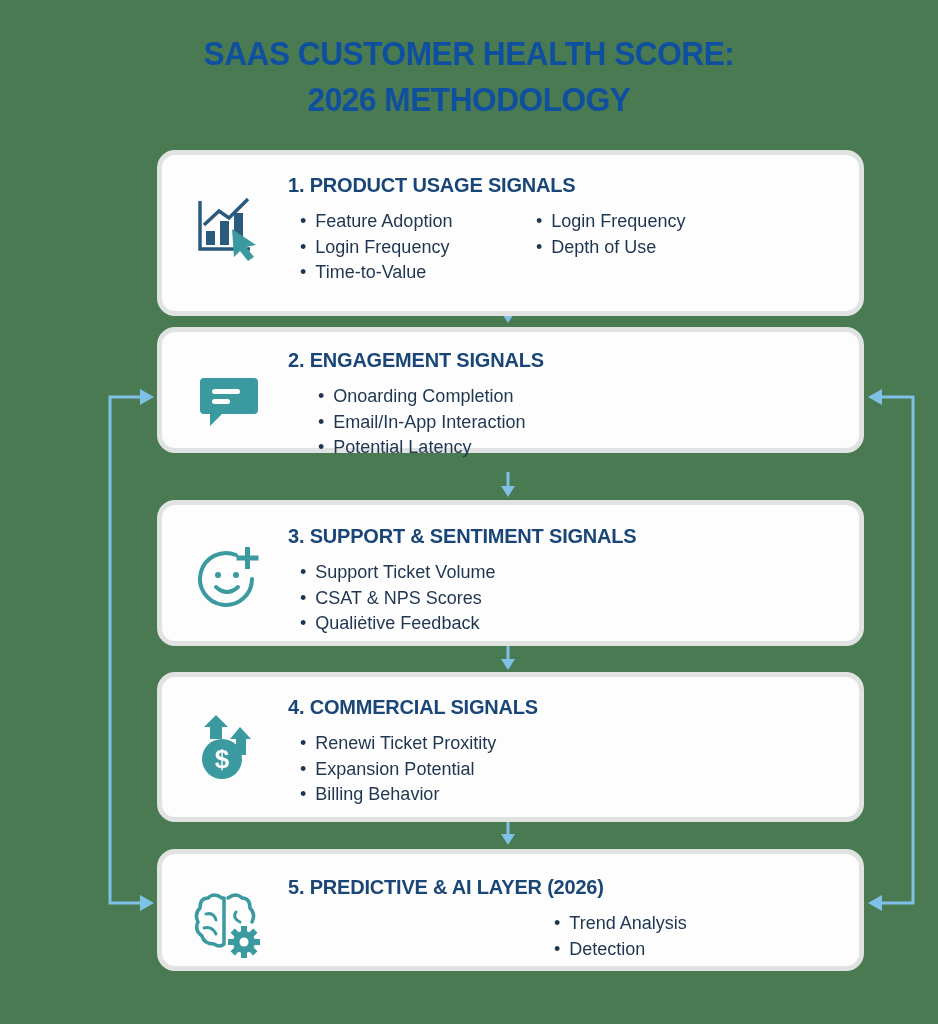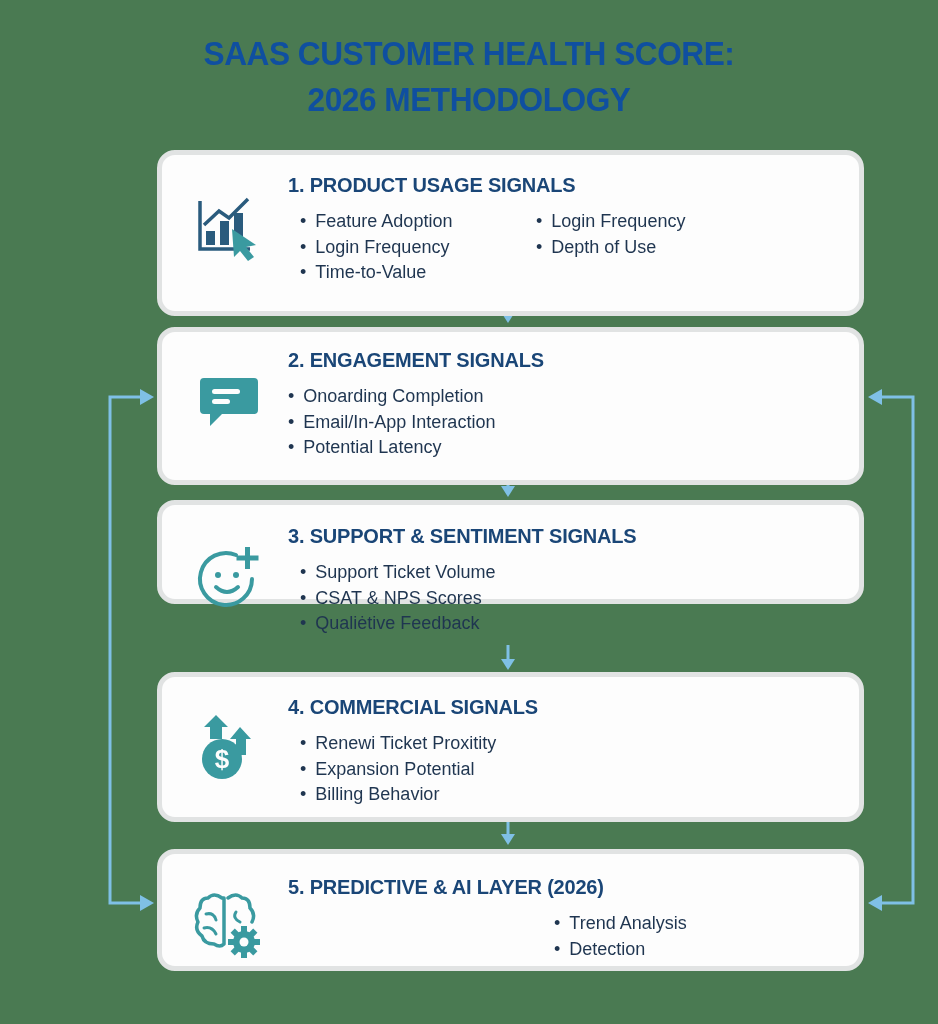--- a/index.html
+++ b/index.html
@@ -88,37 +88,37 @@
     <li>Feature Adoption</li>
     <li>Login Frequency</li>
     <li>Time-to-Value</li>
   </ul>
   <ul class="list" style="top:54px;left:374px;">
     <li>Login Frequency</li>
     <li>Depth of Use</li>
   </ul>
 </div>
 
-<div class="card" style="top:327px;height:158px;">
+<div class="card" style="top:327px;height:126px;">
   <div class="icon" style="top:38px;">
     <svg viewBox="0 0 70 70">
       <path d="M12,8 H62 Q66,8 66,12 V40 Q66,44 62,44 H30 L18,56 V44 H12 Q8,44 8,40 V12 Q8,8 12,8 Z" fill="#3a9aa0"></path>
       <rect x="20" y="19" width="28" height="5" rx="2.5" fill="#fdfdfd"></rect>
       <rect x="20" y="29" width="18" height="5" rx="2.5" fill="#fdfdfd"></rect>
     </svg>
   </div>
   <h2 style="top:17px;">2. ENGAGEMENT SIGNALS</h2>
-  <ul class="list" style="top:52px;left:126px;">
+  <ul class="list" style="top:52px;left:156px;">
     <li>Onoarding Completion</li>
     <li>Email/In-App Interaction</li>
     <li>Potential Latency</li>
   </ul>
 </div>
 
-<div class="card" style="top:500px;height:104px;">
+<div class="card" style="top:500px;height:146px;">
   <div class="icon" style="top:38px;">
     <svg viewBox="0 0 70 70">
       <path d="M44,12 A26,26 0 1 0 60,36" fill="none" stroke="#3a9aa0" stroke-width="4" stroke-linecap="round"></path>
       <circle cx="26" cy="32" r="3" fill="#3a9aa0"></circle>
       <circle cx="44" cy="32" r="3" fill="#3a9aa0"></circle>
       <path d="M24,44 Q35,54 46,44" fill="none" stroke="#3a9aa0" stroke-width="4" stroke-linecap="round"></path>
       <rect x="53" y="4" width="5" height="22" fill="#3a9aa0"></rect>
       <rect x="44.5" y="12.5" width="22" height="5" fill="#3a9aa0"></rect>
     </svg>
   </div>

